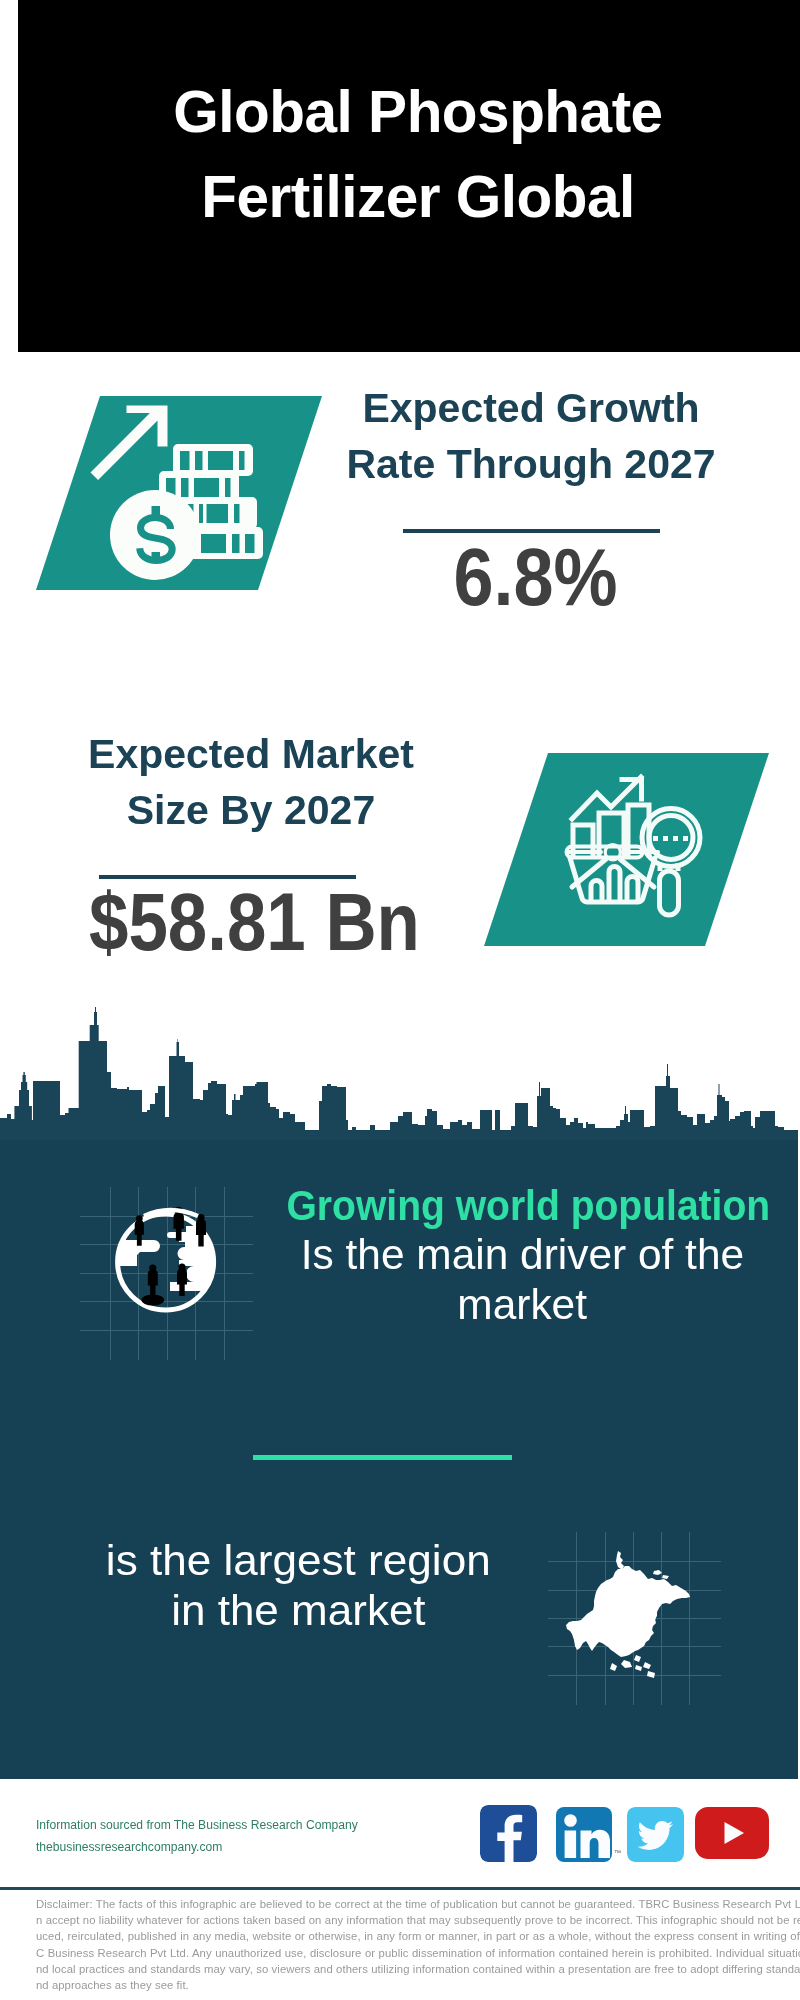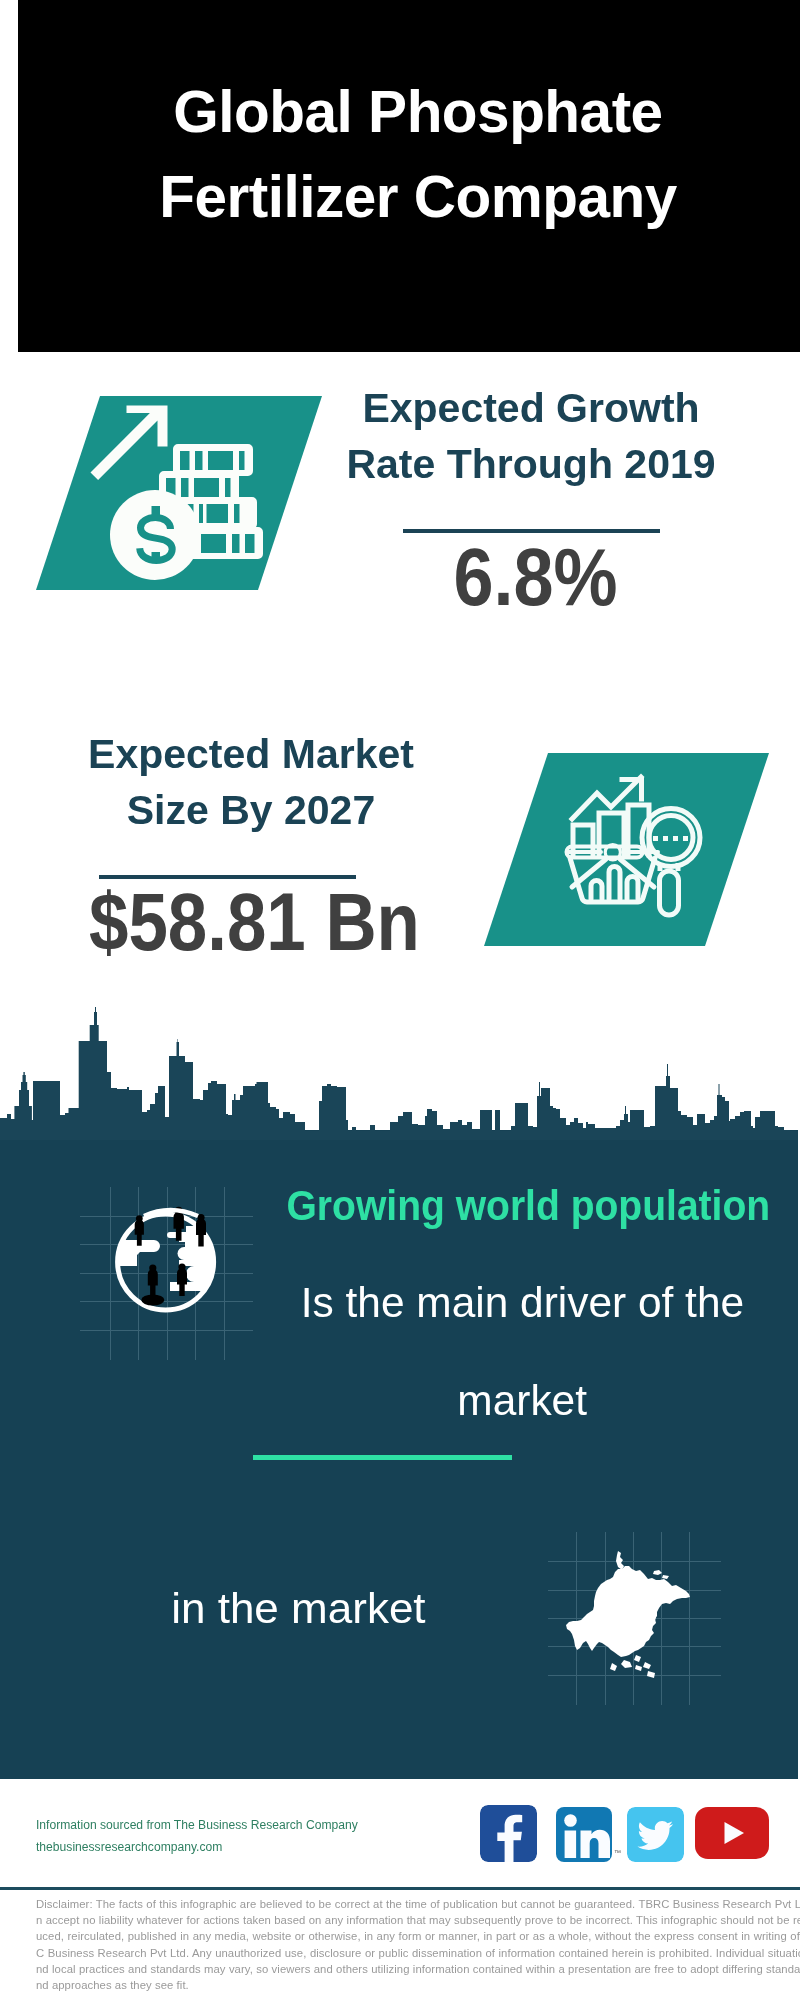--- a/index.html
+++ b/index.html
@@ -29,41 +29,41 @@
   .fact-title span, .fact-sub span { display:inline-block; }
   .fact-title { font-weight:bold; color:#2ee0a4; }
   .fact-sub { color:#fff; }
 
 
   
   .fact-block { position:absolute; text-align:center; }
   .fact-title span, .fact-sub span { display:inline-block; }
   .fact-title { font-weight:bold; color:#2ee0a4; font-size:43px; line-height:50px; white-space:nowrap; }
   .fact-title span { transform:scaleX(0.908); }
-  .fact-sub { color:#fff; font-size:42px; line-height:50px; font-weight:normal; white-space:nowrap;margin-top:48px; }
+  .fact-sub { color:#fff; font-size:42px; line-height:50px; font-weight:normal; white-space:nowrap; }
   .grid-bg { position:absolute; }
   .grid-bg i { position:absolute; background:#3a6375; display:block; }
 
   
 
   .footer-src { position:absolute; color:#2e7f61; font-size:12px; line-height:21px; white-space:nowrap; }
   .footer-src span { display:inline-block; transform-origin:left center; }
   .footer-rule { position:absolute; left:0; width:800px; height:3.5px; background:#1d4c5e; }
   .disclaimer { position:absolute; color:#9a9a9a; font-size:11.3px; letter-spacing:0.07px; line-height:16.2px; text-align:justify; word-break:break-all;margin-left:30px; }
   .social { position:absolute; border-radius:8px; }
   .footer { position:absolute; left:0; top:1780px; width:800px; height:220px; background:#fff; }
 </style>
 </head>
 <body>
 
 <div class="page">
   <div class="header">
     <h1>
       <span>Global Phosphate</span><br>
-      <span>Fertilizer Company</span>
+      <span>Fertilizer Global</span>
     </h1>
   </div>
 
   <div class="dark"></div>
 
   <svg width="800" height="140" viewBox="0 1000 800 140" style="position:absolute;left:0;top:1000px;">
     <path fill="#1a4558" d="M0,1118 L7,1118 L7,1114 L11,1114 L11,1119 L14.4,1119 L14.4,1106 L19,1106 L19,1090 L21,1090 L21,1082 L22.5,1082 L22.5,1075 L23.4,1075 L23.4,1072 L24.8,1072 L24.8,1075 L25.8,1075 L25.8,1082 L27.2,1082 L27.2,1090 L29,1090 L29,1106 L31.9,1106 L31.9,1120 L33,1120 L33,1081 L60,1081 L60,1115 L65,1115 L65,1113 L68.5,1113 L68.5,1108 L78.7,1108 L78.7,1041 L89.7,1041 L89.7,1025 L94,1025 L94,1012 L95,1012 L95,1007 L96,1007 L96,1012 L97,1012 L97,1025 L98.7,1025 L98.7,1041 L107,1041 L107,1072 L111,1072 L111,1088 L117,1088 L117,1089 L127,1089 L127,1087 L129,1087 L129,1090 L142,1090 L142,1112 L147,1112 L147,1110 L150,1110 L150,1104 L155,1104 L155,1093 L158,1093 L158,1086 L165,1086 L165,1117 L169,1117 L169,1056 L176.5,1056 L176.5,1042 L177.5,1042 L177.5,1039 L178,1039 L178,1042 L179,1042 L179,1056 L185,1056 L185,1062 L193,1062 L193,1099 L200,1099 L200,1100 L203,1100 L203,1090 L208,1090 L208,1083 L211,1083 L211,1081 L217,1081 L217,1084 L226,1084 L226,1114 L228,1114 L228,1115 L232,1115 L232,1100 L234,1100 L234,1094 L235.5,1094 L235.5,1100 L240,1100 L240,1095 L243,1095 L243,1086 L255,1086 L255,1084 L256.5,1084 L256.5,1082 L268,1082 L268,1103 L270,1103 L270,1107 L276,1107 L276,1109 L279,1109 L279,1118 L283,1118 L283,1112 L290,1112 L290,1114 L295,1114 L295,1122 L305,1122 L305,1131 L319,1131 L319,1101 L322,1101 L322,1086 L327,1086 L327,1084 L331,1084 L331,1086 L337,1086 L337,1087 L346,1087 L346,1120 L348,1120 L348,1131 L352,1131 L352,1127 L356,1127 L356,1131 L370,1131 L370,1125 L375,1125 L375,1131 L390,1131 L390,1122 L398,1122 L398,1116 L403,1116 L403,1112 L412,1112 L412,1124 L418,1124 L418,1125 L425,1125 L425,1116 L427,1116 L427,1109 L432,1109 L432,1111 L437,1111 L437,1125 L443,1125 L443,1129 L450,1129 L450,1122 L458,1122 L458,1120 L462,1120 L462,1125 L467,1125 L467,1122 L472,1122 L472,1129 L480,1129 L480,1110 L492,1110 L492,1131 L495,1131 L495,1110 L500,1110 L500,1131 L511,1131 L511,1126 L515,1126 L515,1103 L528,1103 L528,1126 L533,1126 L533,1127 L537,1127 L537,1096 L539,1096 L539,1082 L540,1082 L540,1096 L541,1096 L541,1088 L550,1088 L550,1106 L553,1106 L553,1108 L556,1108 L556,1109 L560,1109 L560,1118 L566,1118 L566,1125 L570,1125 L570,1122 L574,1122 L574,1118 L578,1118 L578,1123 L583,1123 L583,1128 L586,1128 L586,1122 L588,1122 L588,1124 L595,1124 L595,1128 L616,1128 L616,1126 L620,1126 L620,1120 L624,1120 L624,1114 L625,1114 L625,1106 L626,1106 L626,1114 L628,1114 L628,1122 L630,1122 L630,1110 L644,1110 L644,1127 L650,1127 L650,1126 L655,1126 L655,1086 L666,1086 L666,1076 L667,1076 L667,1064 L668,1064 L668,1076 L670,1076 L670,1088 L678,1088 L678,1111 L681,1111 L681,1115 L687,1115 L687,1117 L693,1117 L693,1125 L697,1125 L697,1114 L705,1114 L705,1123 L710,1123 L710,1120 L714,1120 L714,1116 L717,1116 L717,1095 L718.5,1095 L718.5,1084 L719.5,1084 L719.5,1095 L722,1095 L722,1097 L725,1097 L725,1101 L729,1101 L729,1121 L730,1121 L730,1119 L735,1119 L735,1116 L740,1116 L740,1112 L744,1112 L744,1111 L751,1111 L751,1126 L753,1126 L753,1128 L755,1128 L755,1117 L760,1117 L760,1111 L775,1111 L775,1126 L778,1126 L778,1127 L784,1127 L784,1130 L790,1130 L790,1131 L798,1131 L798,1140 L0,1140 Z"></path>
   </svg>
 
   <div class="para" style="left:36px; top:396px; width:286px; height:194px; clip-path:polygon(64px 0, 286px 0, 222px 194px, 0 194px);">
@@ -87,21 +87,21 @@
         <circle cx="155" cy="535" r="45"></circle>
       </g>
       <g fill="none" stroke="#189189" stroke-width="7">
         <path d="M170.5,529 c0,-6.8 -6.6,-11.5 -15.0,-11.5 c-8.4,0 -15.0,4.2 -15.0,10.2 c0,5.4 4.0,8.4 12.3,9.9 l6.8,1.3 c8.6,1.6 12.6,4.9 12.6,10.4 c0,6.6 -6.9,11.1 -15.9,11.1 c-9.3,0 -16.2,-4.6 -16.6,-12.1"></path>
       </g>
       <path fill="#189189" d="M151.5,506 h8.5 v10.5 h-8.5 Z M151.5,552 h8.5 v11 h-8.5 Z"></path>
     </svg>
   </div>
   <div class="stat-text" style="left:271px; top:380px; width:520px;">
     <div class="stat-title">Expected Growth</div>
-    <div class="stat-title">Rate Through 2019</div>
+    <div class="stat-title">Rate Through 2027</div>
   </div>
   <div class="stat-rule" style="left:403px; top:513px; width:257px;"></div>
   <div class="stat-value" style="left:275px; top:530px; width:520px; font-size:82px;"><span style="transform:scaleX(0.878);">6.8%</span></div>
 
   <div class="para" style="left:484px; top:753px; width:285px; height:193px; clip-path:polygon(64px 0, 285px 0, 221px 193px, 0 193px);">
     <svg width="285" height="193" viewBox="484 753 285 193" style="position:absolute;left:0;top:0;">
       <g fill="none" stroke="#f2fbf8" stroke-width="5" stroke-linecap="square" stroke-linejoin="miter">
 
         <polyline points="572,819 597,793 611,807 641,777"></polyline>
         <polyline points="622,779.5 641.5,779.5 641.5,799"></polyline>
@@ -233,20 +233,21 @@
       <path d="M636,1655 l5,2 l-2,5 l-5,-2 Z"></path>
       <path d="M624,1660 l6,2 l2,5 l-7,1 l-4,-4 Z"></path>
       <path d="M636,1665 l6,2 l-1,4 l-6,-2 Z"></path>
       <path d="M645,1662 l6,3 l-2,4 l-6,-2 Z"></path>
       <path d="M648,1671 l7,2 l-1,5 l-7,-2 Z"></path>
       <path d="M612,1663 l5,3 l-2,5 l-5,-2 Z"></path>
     </g>
   </svg>
 
   <div class="fact-block" style="left:38px; top:1536px; width:520px;">
+    <div class="fact-sub"><span style="transform:scaleX(1.05)">is the largest region</span></div>
     <div class="fact-sub"><span style="transform:scaleX(1.048)">in the market</span></div>
   </div>
 
   <div class="greenbar" style="left:253px;top:1454.5px;width:259px;height:5.5px;"></div>
 
   <div class="footer"></div>
   <div class="footer-src" style="left:36px; top:1815px;"><span style="transform:scaleX(1.01)">Information sourced from The Business Research Company</span></div>
   <div class="footer-src" style="left:36px; top:1837px;"><span style="transform:scaleX(1.01)">thebusinessresearchcompany.com</span></div>
 
   <svg class="social" width="57" height="57" viewBox="0 0 57 57" style="left:480px; top:1805px;">

